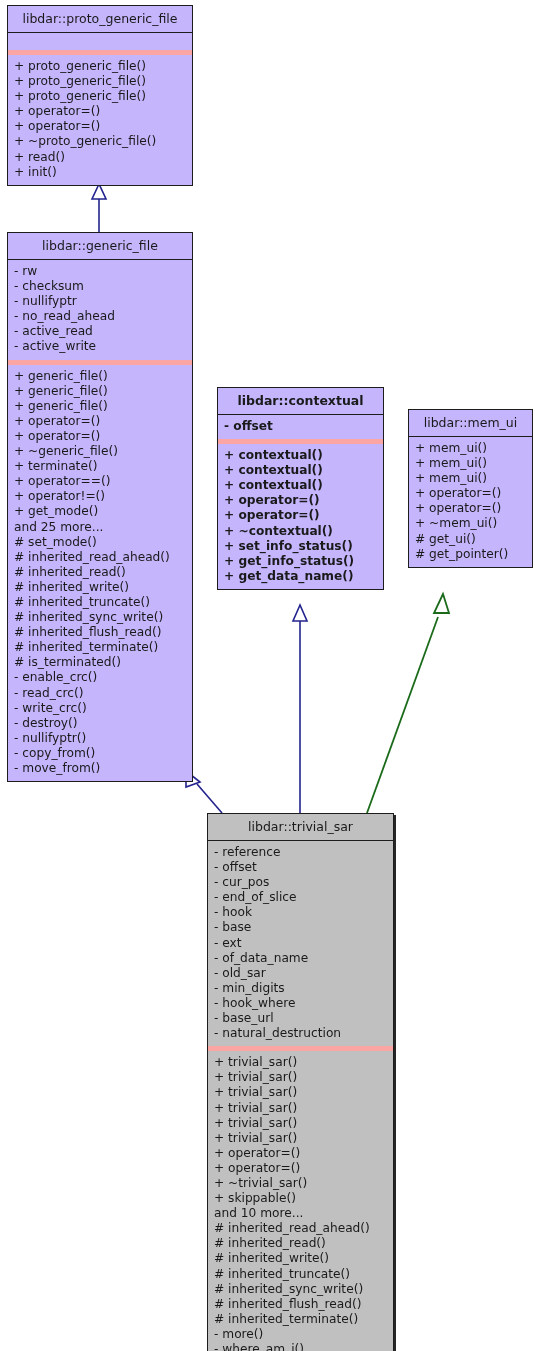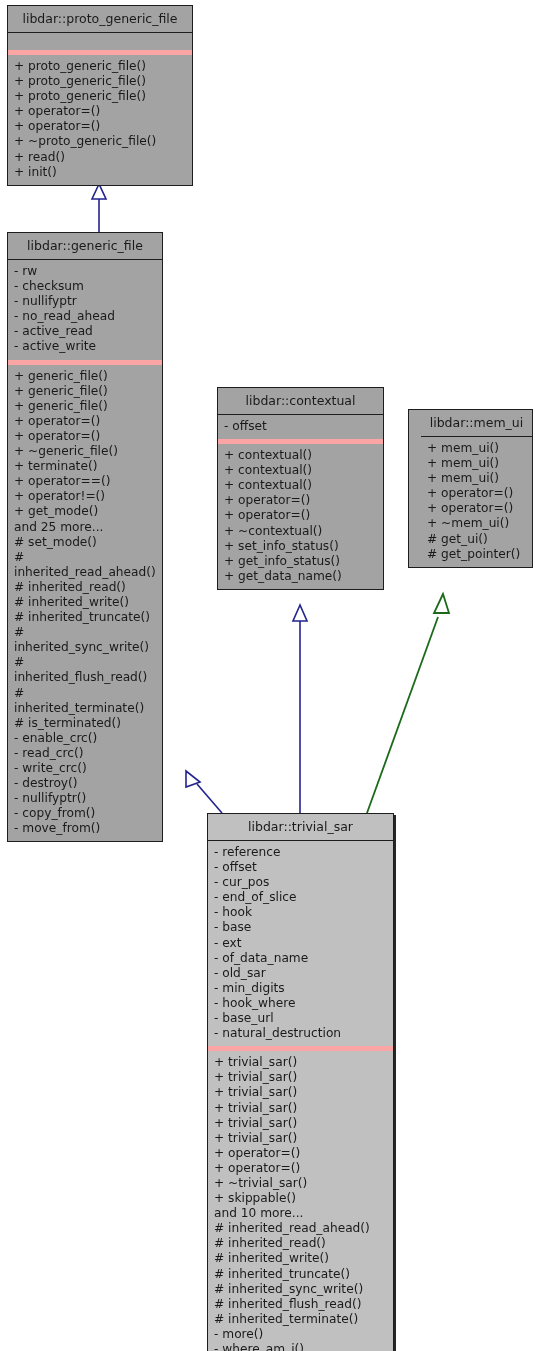--- a/index.html
+++ b/index.html
@@ -23,21 +23,21 @@
     left: 0;
     top: 0;
     width: 535px;
     height: 1351px;
     pointer-events: none;
   }
   .uml-class {
     position: absolute;
     box-sizing: border-box;
     border: 1px solid #1d1d1d;
-    background: #a3a3a3;
+    background: #c4b5fd;
     z-index: 2;
   }
   .uml-class.highlight {
     background: #c0c0c0;
     border: 1px solid #1d1d1d;
     box-shadow: 2px 2px 0 0 rgba(0,0,0,0.85);
   }
   .uml-title {
     text-align: center;
     font-size: 12.5px;
@@ -60,23 +60,23 @@
   }
   .uml-row {
     font-size: 12.2px;
     line-height: 15.1px;
     color: #1a1a1a;
     white-space: normal;
     word-break: break-word;
   }
   
   #cls-proto_generic_file { left: 7px;   top: 5px;    width: 186px; }
-  #cls-generic_file       { left: 7px;   top: 232px;  width: 156px; }
-  #cls-contextual         { left: 217px; top: 387px;  width: 167px; }
-  #cls-mem_ui             { left: 408px; top: 409px;  width: 125px; padding-left: 12px; }
+  #cls-generic_file       { left: 7px;   top: 232px;  width: 186px; }
+  #cls-contextual         { left: 217px; top: 387px;  width: 167px; font-weight: bold; }
+  #cls-mem_ui             { left: 408px; top: 409px;  width: 125px; }
   #cls-trivial_sar        { left: 207px; top: 813px;  width: 187px; }
 </style>
 </head>
 <body>
 
 <div id="diagram">
 
   <svg id="edges" width="535" height="1351" viewBox="0 0 535 1351">
 
     <g>

